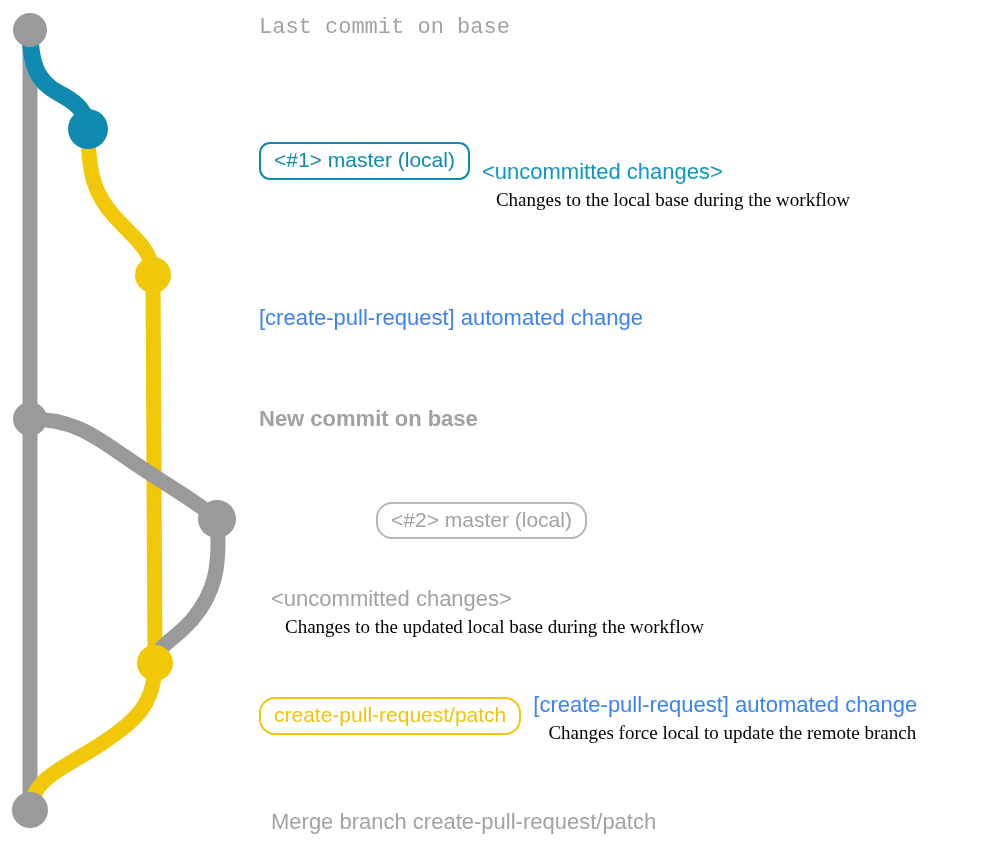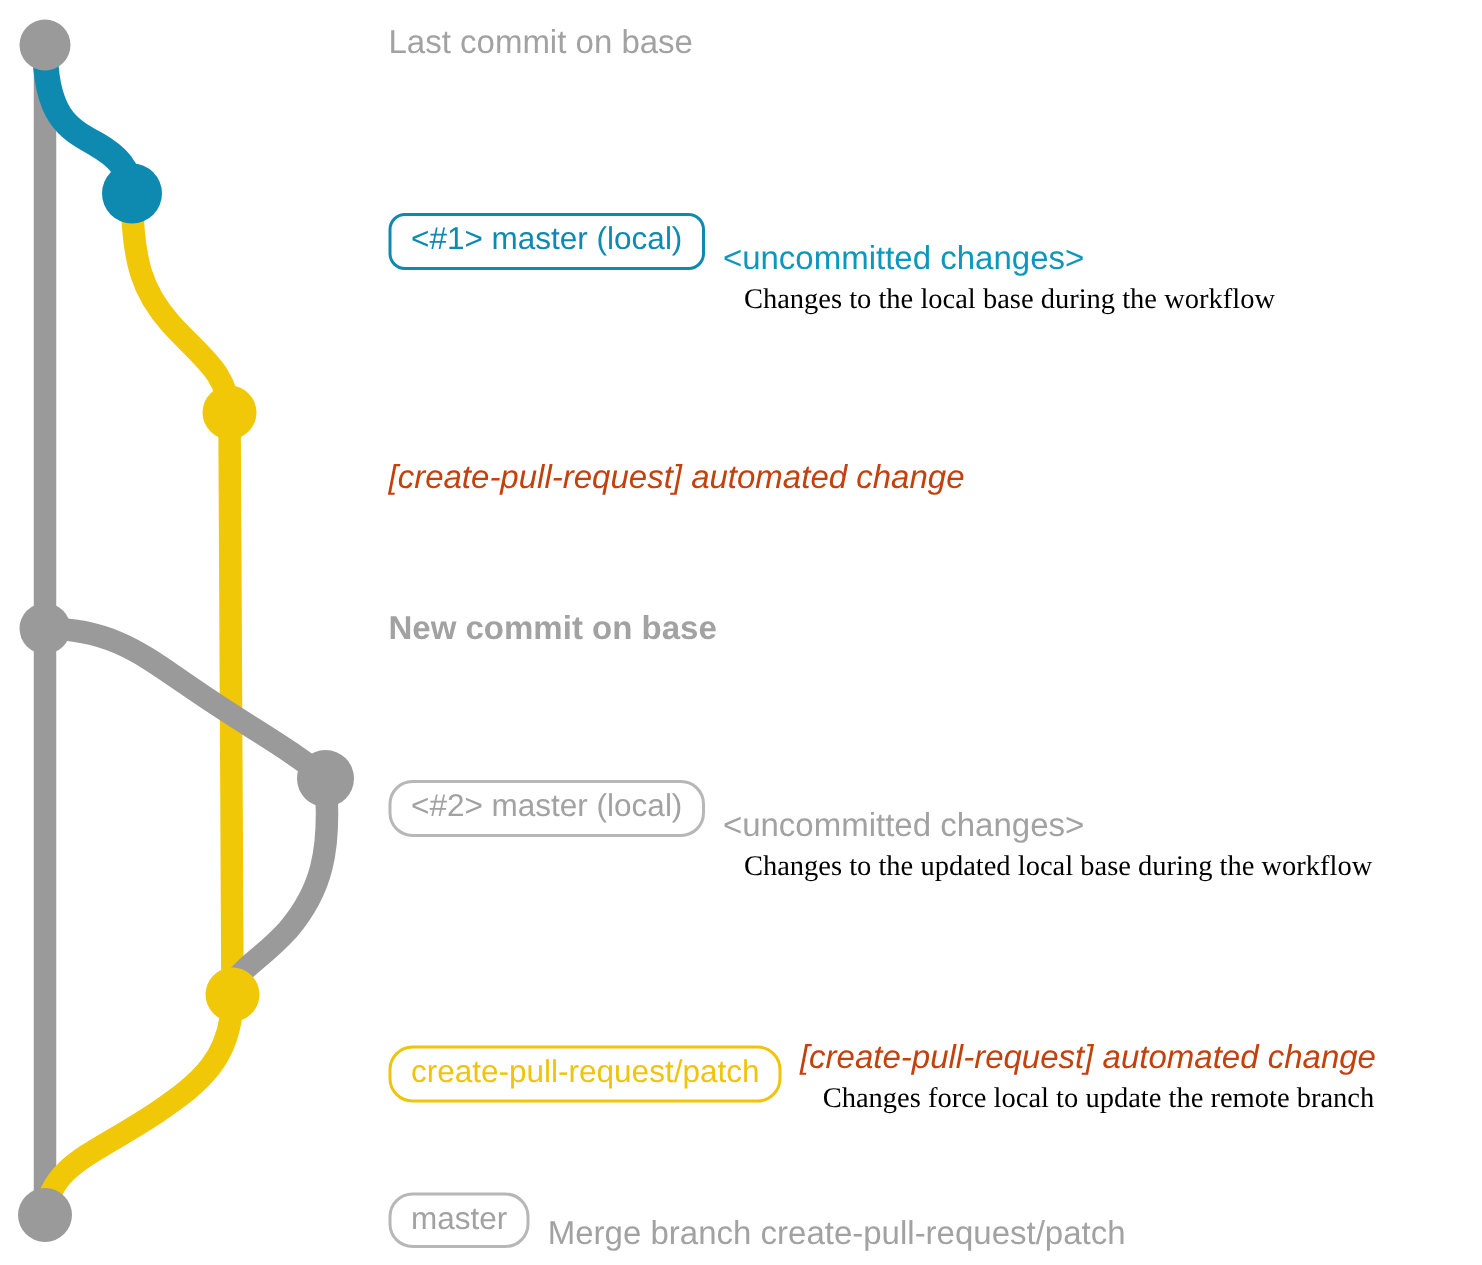--- a/index.html
+++ b/index.html
@@ -20,21 +20,21 @@
     line-height:1.05;
     white-space:nowrap;
     background:#fff;
   }
   .badge.teal{border-color:#0e8ab0;color:#0e8ab0;border-radius:11px;}
   .badge.gray{border-color:#b7b7b7;color:#a2a2a2;}
   .badge.yellow{border-color:#f0c40b;color:#f0c40b;margin-top:44px;}
   .headline{font-size:22px;white-space:nowrap;line-height:1.05;}
   .headline.teal{color:#0e97be;}
   .headline.gray{color:#a2a2a2;}
-  .headline.yellow{color:#c2410c;font-style:italic;}
+  .headline.yellow{color:#3b82f6;}
   .subtext{
     font-family:"Liberation Serif", serif;
     font-size:19px;color:#000;white-space:nowrap;line-height:1.05;text-align:center;
   }
   .stack{display:flex;flex-direction:column;margin-top:48px;}
   .stack .subtext{margin-top:7px;margin-left:14px;}
 </style>
 </head>
 <body>
 
@@ -58,21 +58,21 @@
   <circle cx="88" cy="129" r="20" fill="#0e8ab0"></circle>
   <circle cx="153" cy="275" r="18" fill="#f0c808"></circle>
   <circle cx="30" cy="419" r="17" fill="#9a9a9a"></circle>
   <circle cx="217" cy="519" r="19" fill="#9a9a9a"></circle>
   <circle cx="155" cy="663" r="18" fill="#f0c808"></circle>
   <circle cx="30" cy="810" r="18" fill="#9a9a9a"></circle>
 </svg>
 
 <div class="rows">
 
-  <div class="row" style="left:259px;top:16px;">
+  <div class="row" style="left:259px;top:16px;font-family:Liberation Mono, monospace;">
     <span class="headline gray">Last commit on base</span>
   </div>
 
   <div class="row" style="left:259px;top:112px;">
     <span class="badge teal">&lt;#1&gt; master (local)</span>
     <div class="stack" style="margin-left:12px;">
       <span class="headline teal">&lt;uncommitted changes&gt;</span>
       <span class="subtext">Changes to the local base during the workflow</span>
     </div>
   </div>
@@ -80,34 +80,33 @@
   <div class="row" style="left:259px;top:258px;">
     <div class="stack">
       <span class="headline yellow">[create-pull-request] automated change</span>
     </div>
   </div>
 
   <div class="row" style="left:259px;top:407px;font-weight:bold;">
     <span class="headline gray">New commit on base</span>
   </div>
 
-  <div class="row" style="left:259px;top:490px;">
+  <div class="row" style="left:259px;top:502px;flex-direction:column;">
     <span class="badge gray">&lt;#2&gt; master (local)</span>
     <div class="stack" style="margin-left:12px;">
       <span class="headline gray">&lt;uncommitted changes&gt;</span>
       <span class="subtext">Changes to the updated local base during the workflow</span>
     </div>
   </div>
 
   <div class="row" style="left:259px;top:645px;">
     <span class="badge yellow">create-pull-request/patch</span>
     <div class="stack" style="margin-left:12px;">
       <span class="headline yellow">[create-pull-request] automated change</span>
       <span class="subtext">Changes force local to update the remote branch</span>
     </div>
   </div>
 
   <div class="row" style="left:259px;top:794px;">
-    <span class="badge gray">master</span>
     <span class="headline gray" style="margin-left:12px;margin-top:16px;">Merge branch create-pull-request/patch</span>
   </div>
 
 </div>
 
 </body></html>

